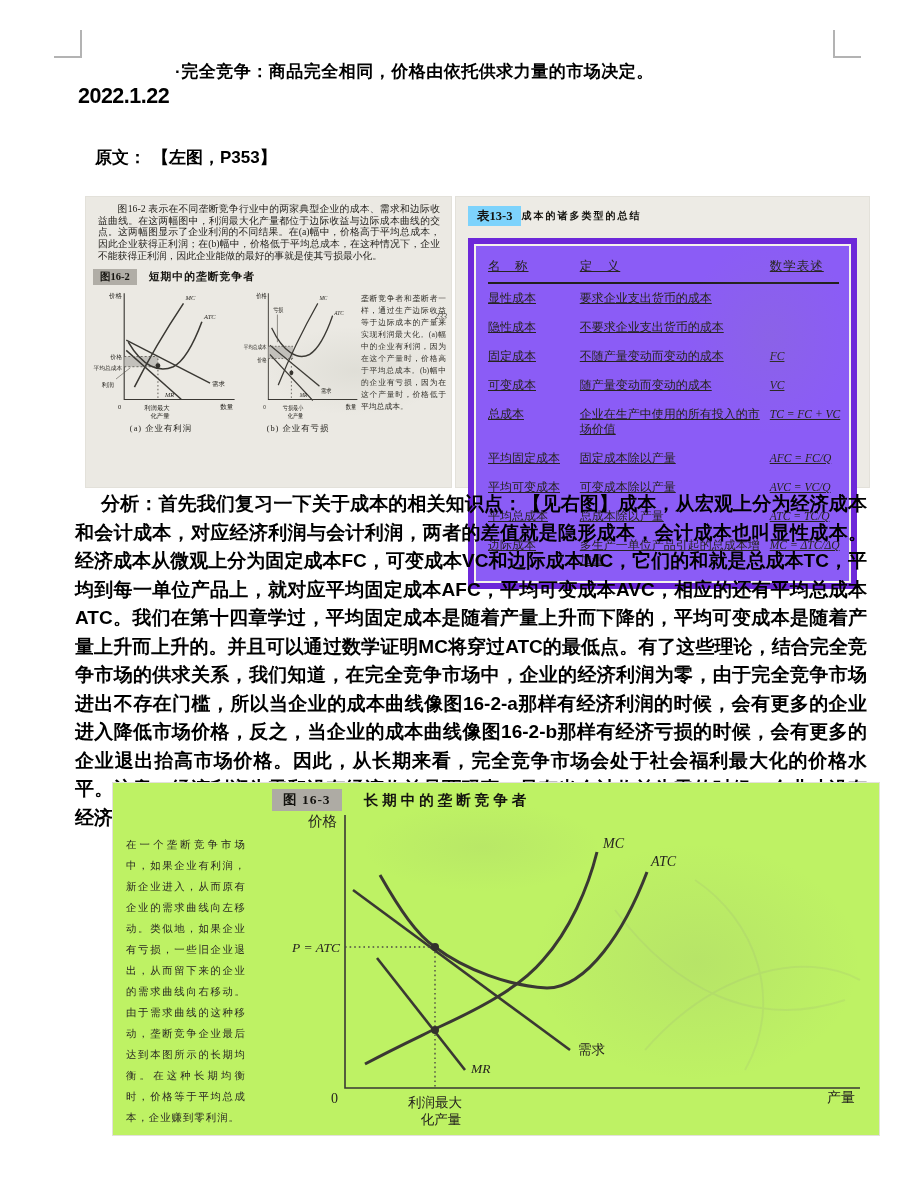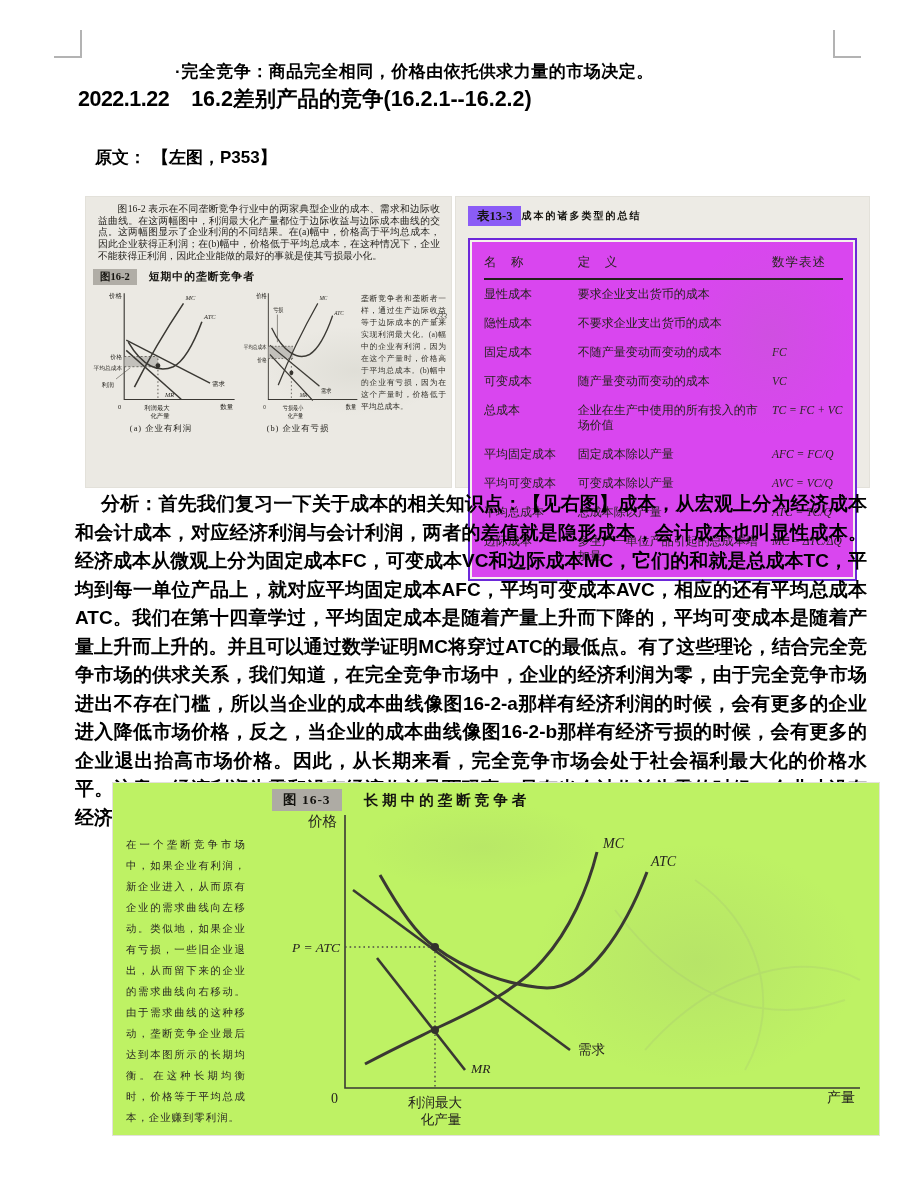--- a/index.html
+++ b/index.html
@@ -28,24 +28,24 @@
   .fig-title{font-weight:700;font-size:10.8px;margin-left:12px;letter-spacing:1px;color:#14130f;}
   .page-num{position:absolute;right:5px;top:116px;font-style:italic;font-size:8px;color:#4a4840;}
   .panels{display:flex;margin:2px 0 0 0;}
   .panel{display:flex;flex-direction:column;align-items:center;}
   .panel .caption{font-size:8.4px;color:#26241f;margin-top:-2px;letter-spacing:1px;}
   .side-note{width:88px;font-size:7.8px;line-height:12px;text-align:justify;padding:6px 6px 0 2px;color:#33312b;}
   svg text{font-family:"Liberation Serif","DejaVu Serif",serif;fill:#26241f;}
   svg .it{font-style:italic;}
   
   .tbl-head-row{display:flex;align-items:center;margin:10px 0 0 13px;}
-  .tbl-badge{background:#8b5cf6;color:#14130f;font-weight:700;font-size:12.5px;padding:2px 9px;line-height:16px;}
+  .tbl-badge{background:#7dd3fc;color:#14130f;font-weight:700;font-size:12.5px;padding:2px 9px;line-height:16px;}
   .tbl-title{font-weight:700;font-size:10px;letter-spacing:2px;color:#14130f;}
-  .cost-table{margin:12px 13px 0 13px;border:2px solid #6d28d9;background:#d946ef;
-              box-shadow:0 0 0 2px #f4f2ec inset;padding:10px 12px 8px 14px;}
+  .cost-table{margin:12px 13px 0 13px;border:6px solid #6d28d9;background:#8b5cf6;
+              box-shadow:0 0 0 2px #f4f2ec inset;padding:10px 12px 8px 14px;text-decoration:underline;}
   .t-head,.t-row{display:grid;grid-template-columns:25% 53% 22%;column-gap:4px;}
   .t-head{font-size:12.5px;padding:4px 0 7px 0;border-bottom:2px solid #22201c;letter-spacing:1px;}
   .t-row{font-size:12px;line-height:15px;padding:7px 0;}
   .t-cell.c2{font-style:italic;font-size:11.5px;}
   
   .analysis{position:absolute;left:75px;top:490px;width:792px;font-size:19px;line-height:28.5px;
             text-align:justify;font-weight:700;color:#000;text-indent:26px;font-family:"Liberation Sans",sans-serif;}
   
   .b-label-row{position:absolute;left:160px;top:7px;display:flex;align-items:center;}
   .b-badge{background:#aeaba4;color:#14130f;font-weight:700;font-size:13.5px;padding:2px 11px;line-height:18px;letter-spacing:1px;}
@@ -59,21 +59,20 @@
 
 <div class="page">
 
   <div class="crop tl"></div>
   <div class="crop tr"></div>
 
   <div class="bullet-line">·完全竞争：商品完全相同，价格由依托供求力量的市场决定。</div>
 
   <div class="heading">
     <span class="date">2022.1.22</span>
-    <span class="title">16.2差别产品的竞争(16.2.1--16.2.2)</span>
   </div>
 
   <div class="source-line">
     <span>原文：</span>
     <span>【左图，P353】</span>
   </div>
 
   <div class="scan scan-left">
     <div class="ghost" style="left:180px;top:130px;width:180px;height:90px;"></div>
     <p class="intro">图16-2 表示在不同垄断竞争行业中的两家典型企业的成本、需求和边际收益曲线。在这两幅图中，利润最大化产量都位于边际收益与边际成本曲线的交点。这两幅图显示了企业利润的不同结果。在(a)幅中，价格高于平均总成本，因此企业获得正利润；在(b)幅中，价格低于平均总成本，在这种情况下，企业不能获得正利润，因此企业能做的最好的事就是使其亏损最小化。</p>

